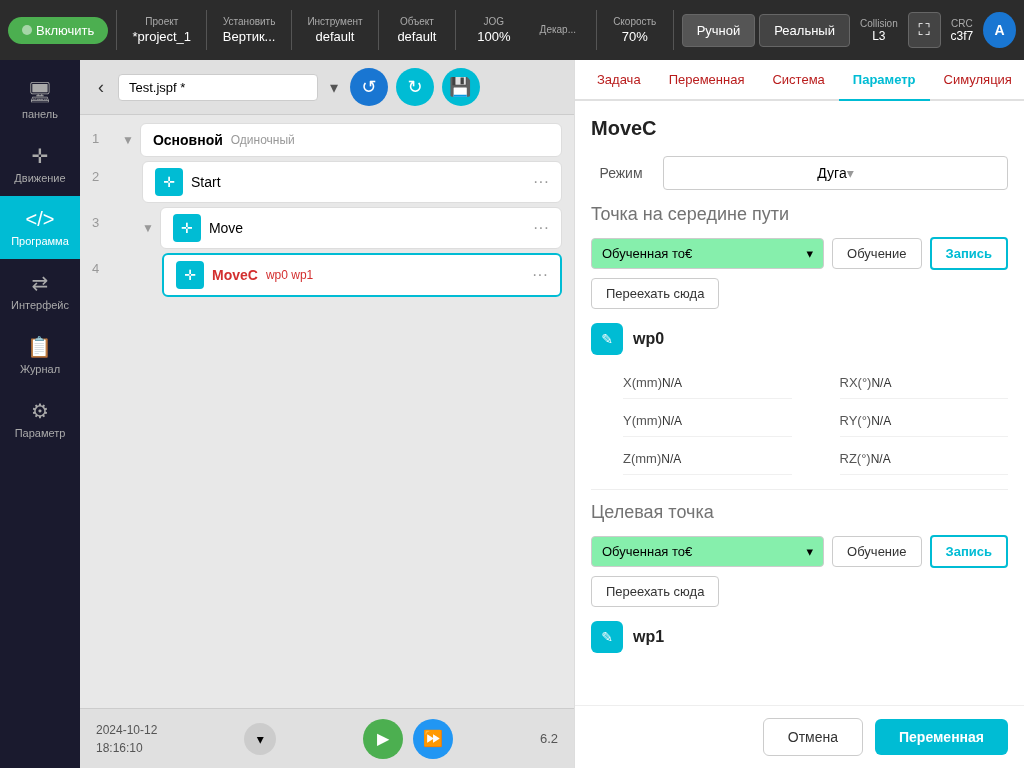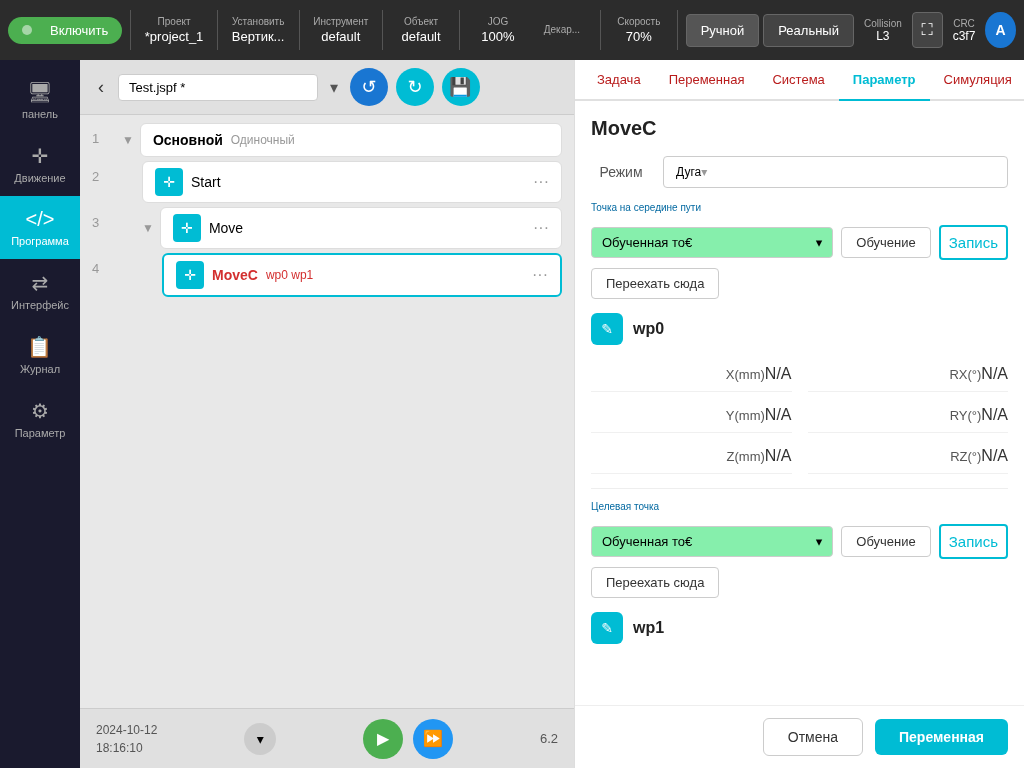--- a/index.html
+++ b/index.html
@@ -5,21 +5,21 @@
     * { box-sizing: border-box; margin: 0; padding: 0; font-family: 'Segoe UI', Arial, sans-serif; }
     body { width: 1024px; height: 768px; overflow: hidden; background: #f0f0f0; }
 
     
     #topbar {
       display: flex; align-items: center; height: 60px;
       background: #2c2c2c; color: #fff; padding: 0 8px; gap: 4px;
     }
     .topbar-enable-btn {
       background: #4caf50; color: #fff; border: none; border-radius: 20px;
-      padding: 6px 14px; font-size: 13px; cursor: pointer; display: flex; align-items: center; gap: 18px;
+      padding: 6px 14px; font-size: 13px; cursor: pointer; display: flex; align-items: center; gap: 4px;
     }
     .topbar-enable-btn .dot { width: 10px; height: 10px; background: #a5d6a7; border-radius: 50%; }
     .topbar-sep { width: 1px; height: 40px; background: #555; margin: 0 4px; }
     .topbar-group {
       display: flex; flex-direction: column; align-items: center; justify-content: center;
       padding: 4px 10px; min-width: 60px;
     }
     .topbar-group .label { font-size: 10px; color: #aaa; margin-bottom: 2px; }
     .topbar-group .value { font-size: 13px; color: #fff; }
     .topbar-mode-btn {
@@ -130,59 +130,59 @@
       padding: 12px 14px; font-size: 13px; cursor: pointer; color: #b91c1c;
       border-bottom: 2px solid transparent; margin-bottom: -2px;
     }
     .tab-item.active { color: #00bcd4; border-bottom: 2px solid #00bcd4; font-weight: 600; }
     #right-content { flex: 1; overflow-y: auto; padding: 16px; position: relative; }
 
     .section-title { font-size: 20px; font-weight: 600; color: #222; margin-bottom: 16px; }
     .field-row { display: flex; align-items: center; margin-bottom: 14px; gap: 12px; }
     .field-label { font-size: 14px; color: #555; min-width: 60px; text-align: center; }
     .field-select {
-      flex: 1; border: 1px solid #ccc; border-radius: 4px; padding: 8px 12px; font-size: 12px;
-      display: flex; align-items: center; justify-content: flex-start; cursor: pointer; background: #fff;
+      flex: 1; border: 1px solid #ccc; border-radius: 4px; padding: 8px 12px; font-size: 14px;
+      display: flex; align-items: center; justify-content: center; cursor: pointer; background: #fff;
     }
     .field-select .arrow { color: #999; }
 
-    .subsection-label { font-size: 10px; color: #0369a1; margin-bottom: 12px; }
+    .subsection-label { font-size: 18px; color: #737373; margin-bottom: 12px; }
     .point-select-row {
       display: flex; align-items: center; gap: 8px; margin-bottom: 8px;
     }
     .point-dropdown {
       flex: 1; border: 1px solid #ccc; border-radius: 4px; padding: 7px 10px; font-size: 13px;
       display: flex; align-items: center; justify-content: space-between; cursor: pointer; background: #86efac;
     }
     .btn-learn {
       background: #fff; border: 1px solid #ccc; border-radius: 4px;
       padding: 7px 14px; font-size: 13px; cursor: pointer; color: #333;
     }
     .btn-record {
       background: #fff; border: 2px solid #00bcd4; border-radius: 4px;
-      padding: 7px 8px; font-size: 15px; cursor: pointer; color: #00bcd4; font-weight: 400;
+      padding: 7px 14px; font-size: 13px; cursor: pointer; color: #00bcd4; font-weight: 700;
     }
     .btn-goto {
       border: 1px solid #ccc; border-radius: 4px; padding: 7px 14px; font-size: 13px;
       cursor: pointer; background: #fff; color: #333; margin-bottom: 14px;
     }
 
     .wp-header {
       display: flex; align-items: center; gap: 10px; margin-bottom: 12px;
     }
     .wp-icon {
       width: 32px; height: 32px; background: #00bcd4; border-radius: 6px;
       display: flex; align-items: center; justify-content: center; color: #fff; font-size: 14px;
     }
     .wp-name { font-size: 16px; font-weight: 600; color: #222; }
 
     .coords-grid { display: grid; grid-template-columns: 1fr 1fr; gap: 6px 16px; margin-bottom: 14px; }
-    .coord-row { display: flex; align-items: center; justify-content: flex-end; padding: 8px 0; border-bottom: 1px solid #f0f0f0; }
+    .coord-row { display: flex; align-items: center; justify-content: flex-start; padding: 8px 0; border-bottom: 1px solid #f0f0f0; margin-left: 32px; }
     .coord-label { font-size: 13px; color: #555; }
-    .coord-value { font-size: 16px; color: #333; font-weight: 500; }
+    .coord-value { font-size: 12px; color: #333; font-weight: 500; }
 
     .divider { height: 1px; background: #eee; margin: 12px 0; }
 
     #right-footer {
       display: flex; align-items: center; justify-content: flex-end; gap: 12px;
       padding: 12px 16px; border-top: 1px solid #eee;
     }
     .btn-cancel {
       background: #fff; border: 1px solid #ccc; border-radius: 6px;
       padding: 10px 24px; font-size: 14px; cursor: pointer; color: #333;

